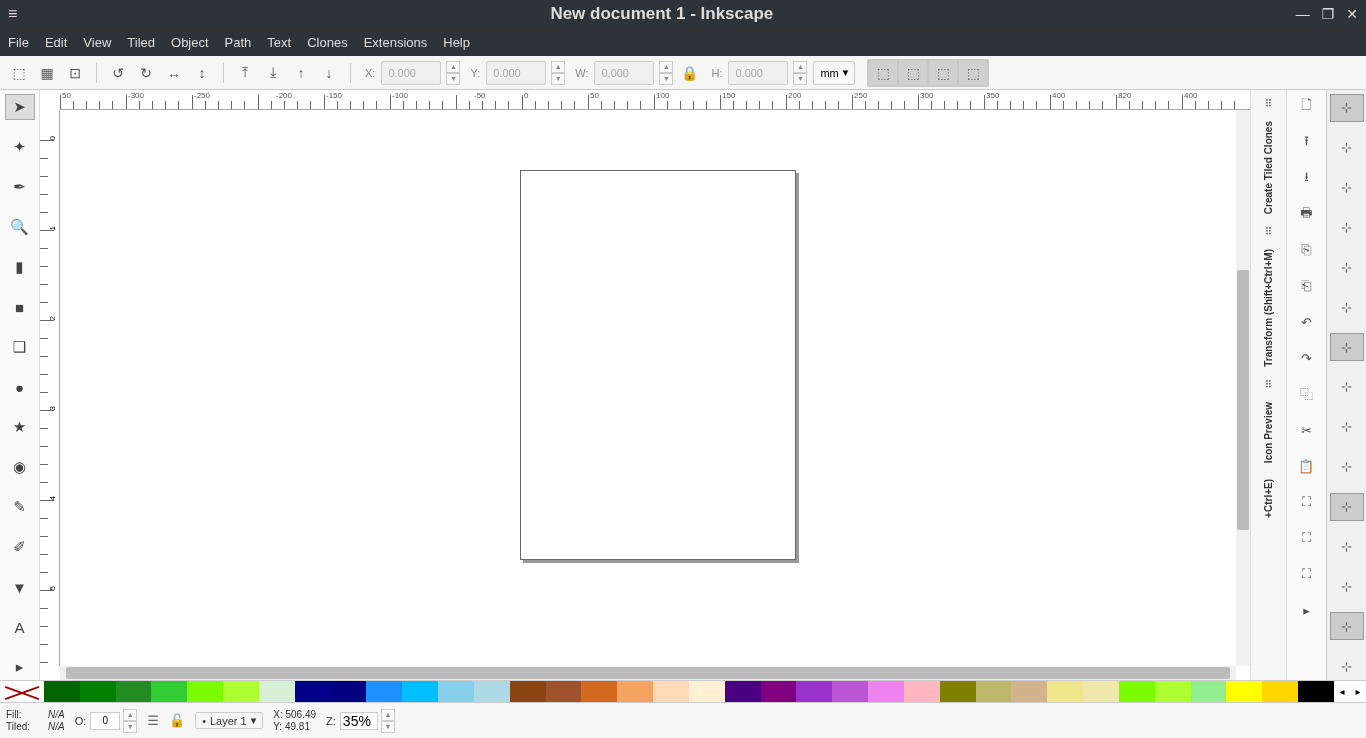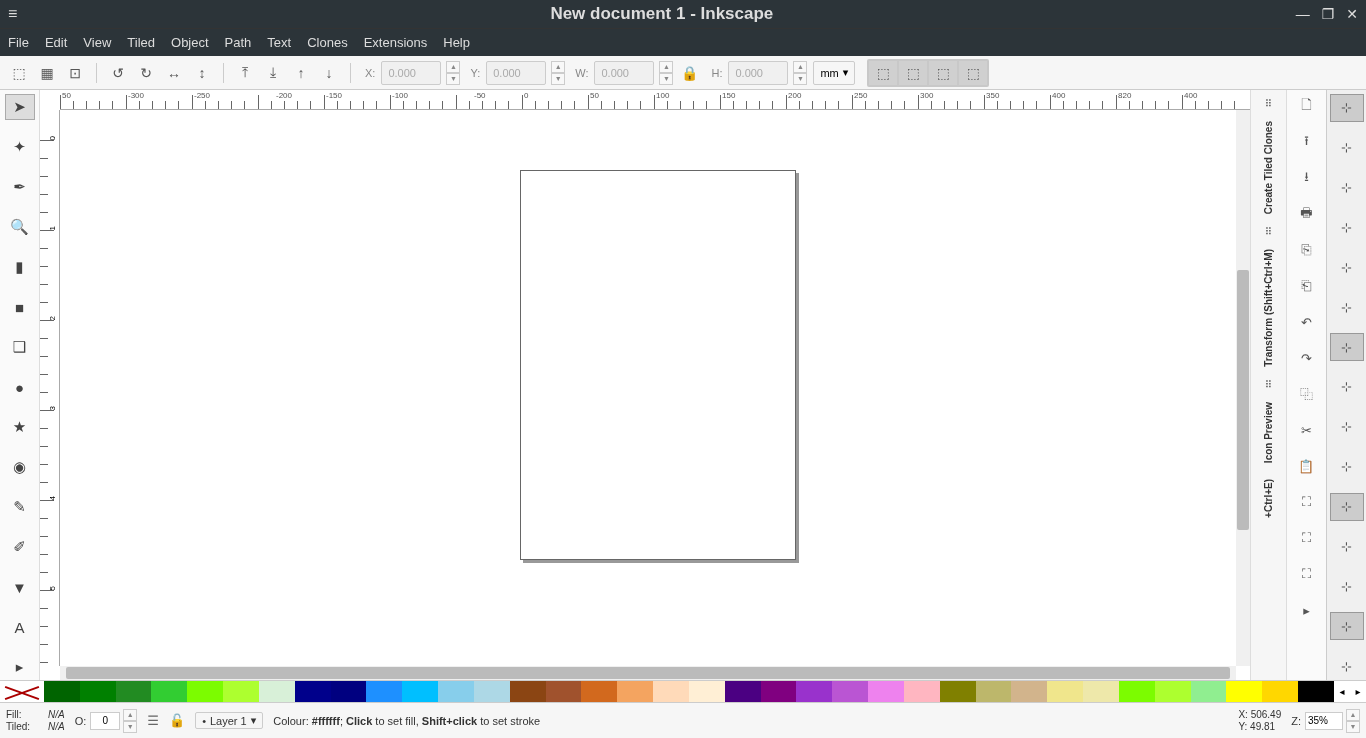--- a/index.html
+++ b/index.html
@@ -78,21 +78,21 @@
 .statusbar .fillstroke .row { display: flex; gap: 6px; }
 .statusbar .fillstroke .lbl { width: 36px; }
 .statusbar .opacity { display: flex; align-items: center; gap: 4px; }
 .statusbar .opacity input { width: 30px; height: 18px; border: 1px solid #ccc; text-align: center; font-size: 10px; }
 .statusbar .sicon { color: #666; cursor: pointer; font-size: 13px; }
 .statusbar .layer { display: flex; align-items: center; gap: 4px; border: 1px solid #ccc; padding: 1px 6px; border-radius: 2px; cursor: pointer; }
 .statusbar .msg { flex: 1; }
 .statusbar .msg b { font-weight: bold; }
 .statusbar .coords { display: flex; flex-direction: column; font-size: 10px; gap: 1px; font-family: monospace; }
 .statusbar .zoom { display: flex; align-items: center; gap: 4px; }
-.statusbar .zoom input { width: 38px; height: 18px; border: 1px solid #ccc; font-size: 10px; padding: 0 2px; }
+.statusbar .zoom input { width: 38px; height: 18px; border: 1px solid #ccc; font-size: 14px; padding: 0 2px; }
 </style>
 </head>
 <body>
 
 <div class="titlebar">
   <span class="hamburger">≡</span>
   <span class="title">New document 1 - Inkscape</span>
   <div class="winbtns">
     <span>—</span>
     <span>❐</span>
@@ -456,23 +456,20 @@
     <span>O:</span>
     <input value="0" style="">
     <span class="spinner">
         <span>▲</span>
         <span>▼</span>
       </span>
   </div>
   <span class="sicon">☰</span>
   <span class="sicon">🔓</span>
   <div class="layer">•<span>Layer 1</span> ▾</div>
-  <div class="msg">
-    <span>Colour: </span><b>#ffffff</b><span>; </span><b>Click</b><span> to set fill, </span><b>Shift+click</b><span> to set stroke</span>
-  </div>
   <div class="coords">
     <div><span>X:</span> <span>506.49</span></div>
     <div><span>Y:</span> <span>49.81</span></div>
   </div>
   <div class="zoom">
     <span>Z:</span>
     <input value="35%" style="">
     <span class="spinner">
         <span>▲</span>
         <span>▼</span>

